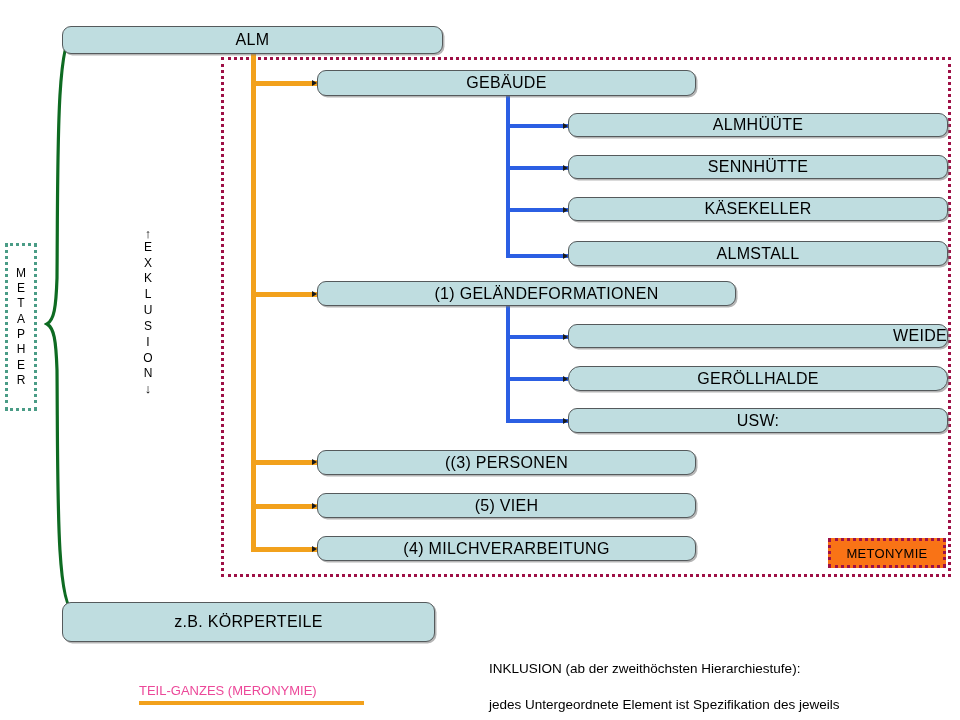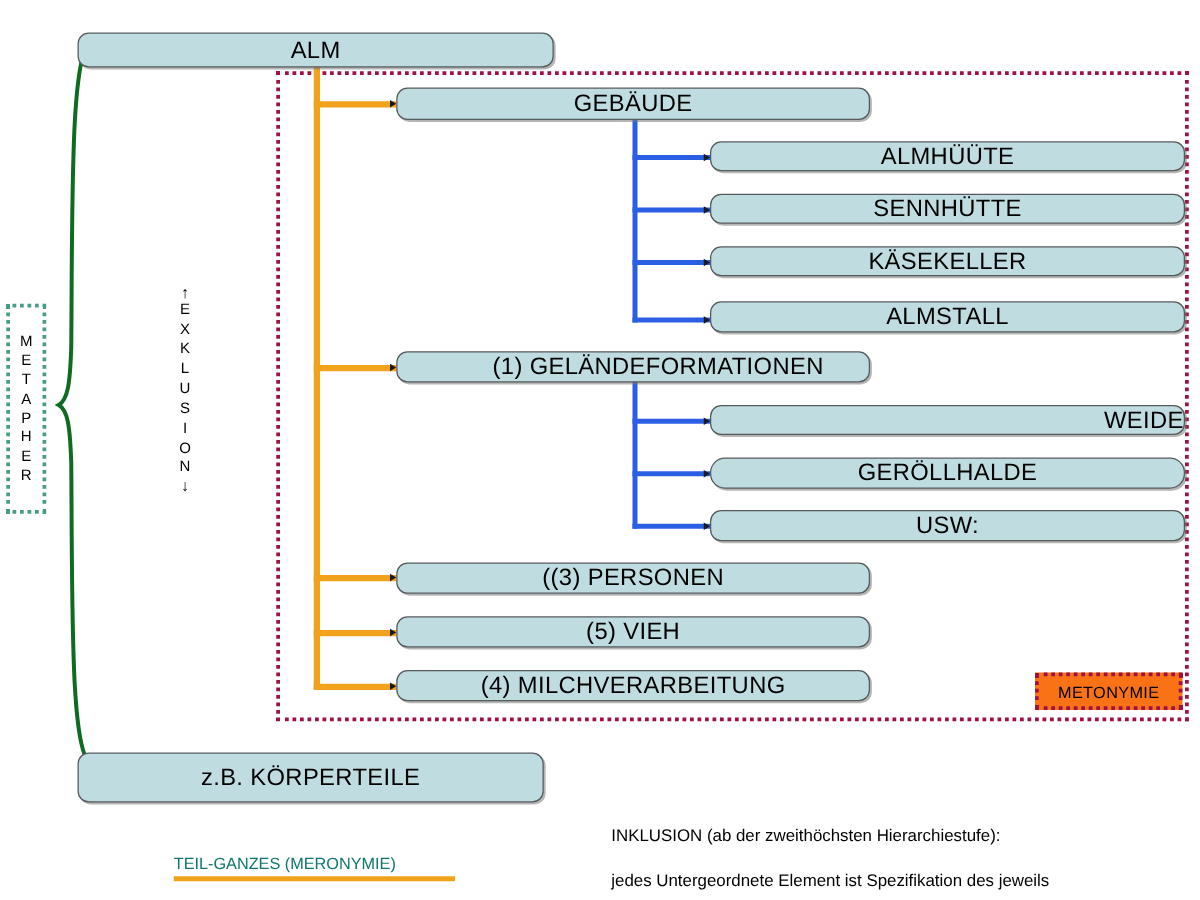--- a/index.html
+++ b/index.html
@@ -13,21 +13,21 @@
   #stage{position:absolute;left:0;top:0;width:960px;height:720px;}
 
   
   .node{
     position:absolute;
     box-sizing:border-box;
     background:#bfdde0;
     border:1px solid #555a5c;
     border-radius:9px;
     color:#000;
-    font-size:19px;
+    font-size:16px;
     line-height:1;
     display:flex;
     align-items:center;
     justify-content:center;
     letter-spacing:.3px;
     box-shadow:1.5px 1.5px 0 rgba(120,120,120,.55);
     white-space:nowrap;
   }
 
   
@@ -75,21 +75,21 @@
     align-items:center;justify-content:center;
     font-size:12px;line-height:1.32;color:#000;
   }
   .exklusion span{display:block;}
   .exklusion .arw{font-size:13px;line-height:1;}
 
   
   .brace{position:absolute;left:44px;top:28px;}
 
   
-  .legend{position:absolute;font-size:13px;color:#0f766e;line-height:1.22;}
+  .legend{position:absolute;font-size:13px;color:#ec4899;line-height:1.22;}
   .legend .rule-orange{
     display:block;height:4px;background:#f2a11c;margin-top:2px;
   }
   .legend-multiline{position:absolute;font-size:13.5px;color:#000;line-height:1.34;white-space:pre-line;}
 </style>
 </head>
 <body>
 
 <div id="stage">
 
@@ -174,21 +174,21 @@
   <div class="node" style="left:568px;top:155px;width:380px;height:24px;">
     <span>SENNHÜTTE</span>
   </div>
   <div class="node" style="left:568px;top:197px;width:380px;height:24px;">
     <span>KÄSEKELLER</span>
   </div>
   <div class="node" style="left:568px;top:241px;width:380px;height:25px;">
     <span>ALMSTALL</span>
   </div>
 
-  <div class="node" style="left:317px;top:281px;width:379px;height:25px;padding-left:40px;">
+  <div class="node" style="left:317px;top:281px;width:419px;height:25px;padding-left:40px;">
     <span>(1) GELÄNDEFORMATIONEN</span>
   </div>
 
   <div class="node" style="left:568px;top:324px;width:380px;height:24px;justify-content:flex-end;">
     <span>WEIDE</span>
   </div>
   <div class="node" style="left:568px;top:366px;width:380px;height:25px;border-radius:12px;">
     <span>GERÖLLHALDE</span>
   </div>
   <div class="node" style="left:568px;top:408px;width:380px;height:25px;">

